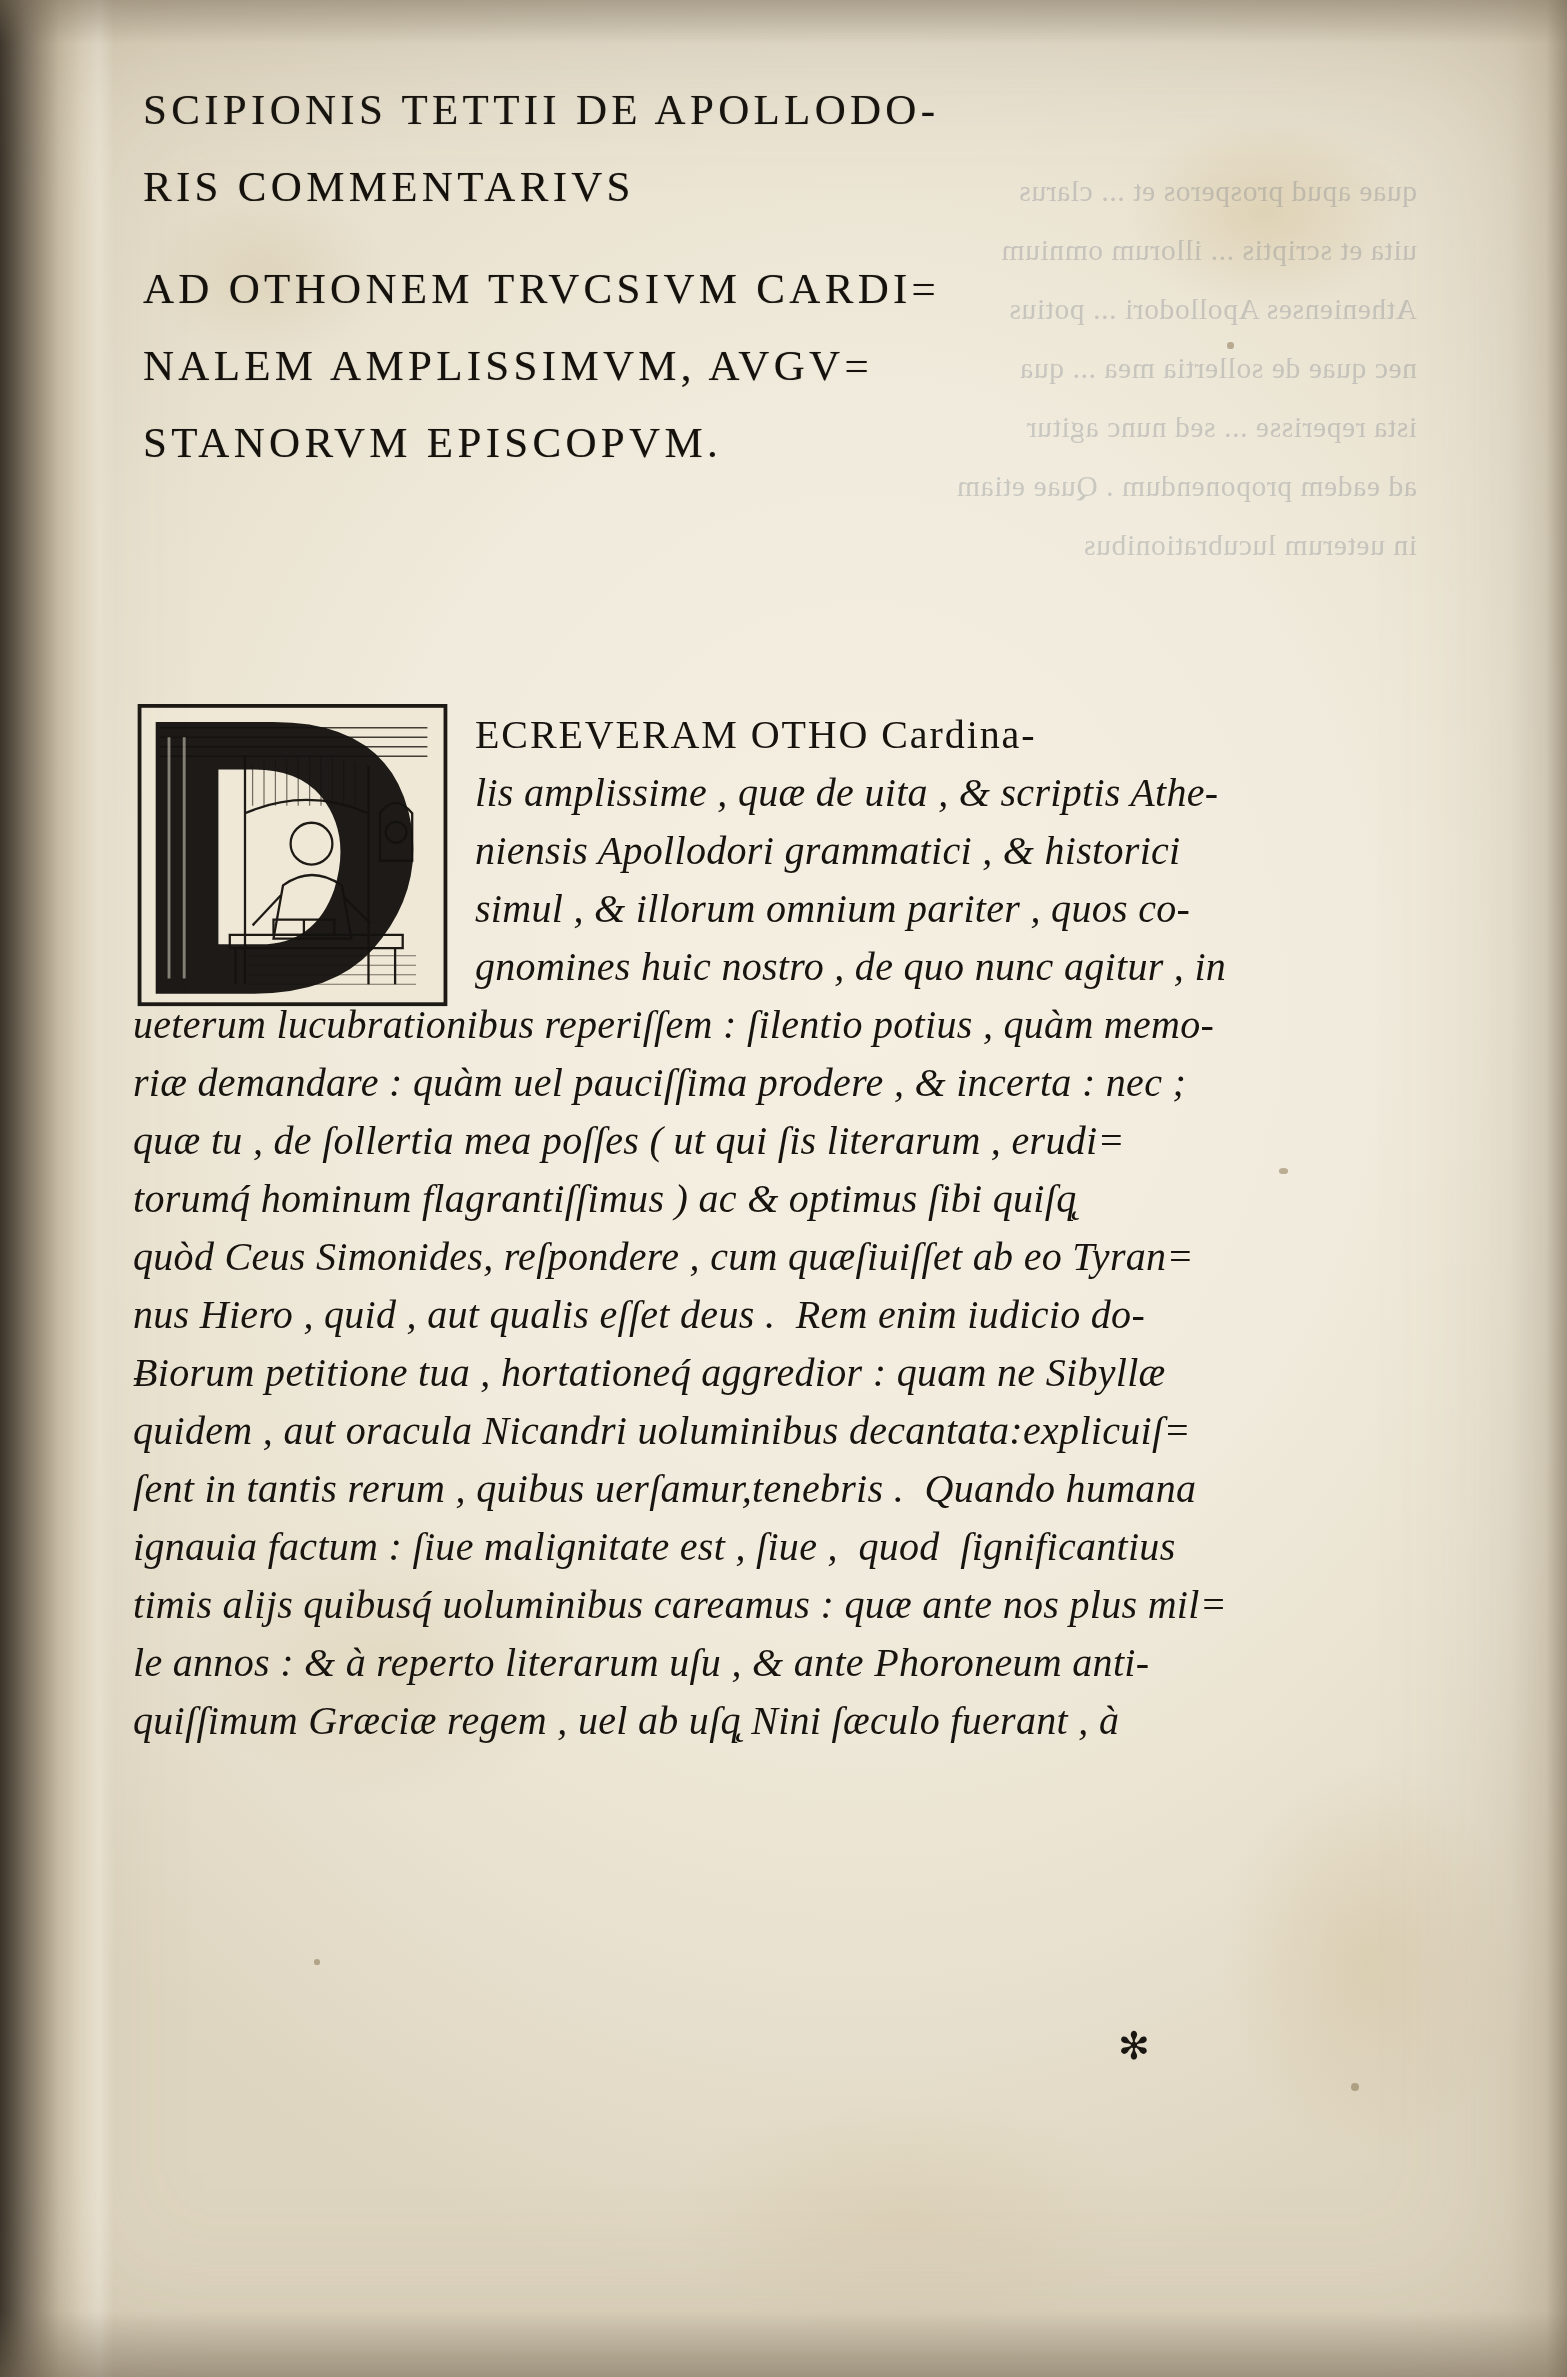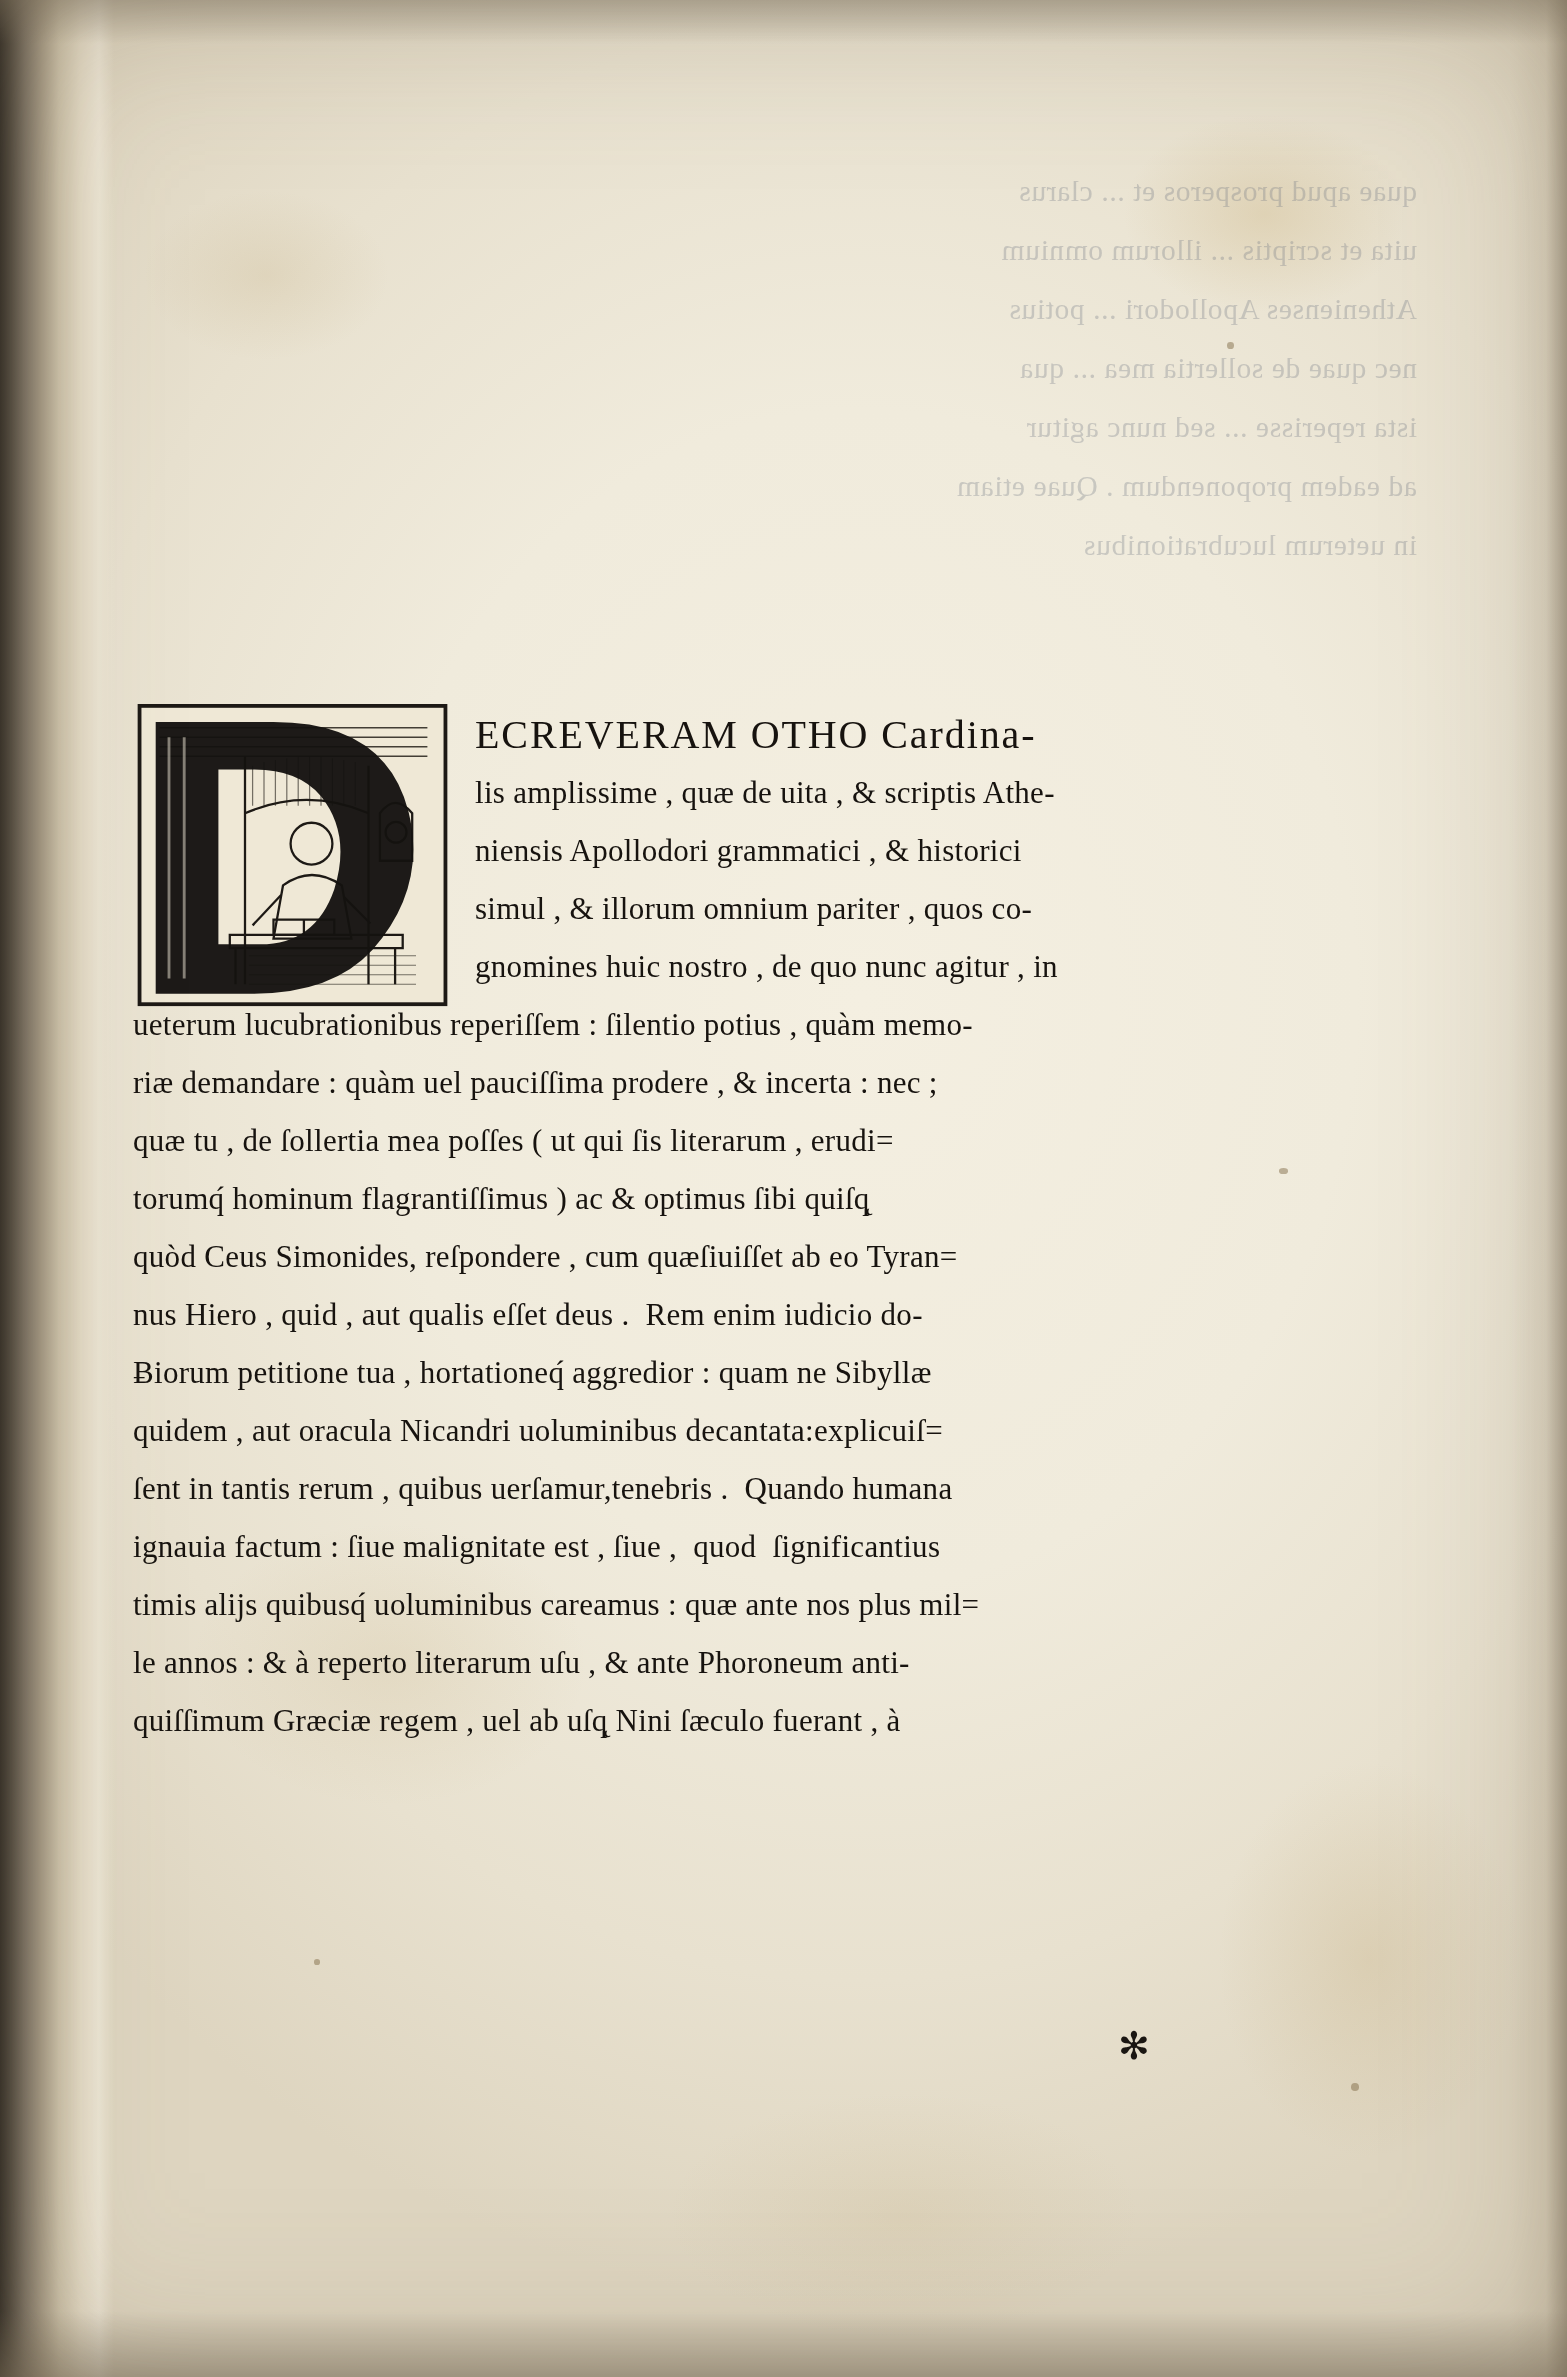--- a/index.html
+++ b/index.html
@@ -119,21 +119,22 @@
     left: 133px; top: 706px;
     width: 1294px;
     color: #171310;
   }
   .first-para-lines {
     margin-left: 342px;
     width: 951px;
   }
   .ln {
     font-family: "Liberation Serif", serif;
-    font-size: 31px;
+    font-style: italic;
+    font-size: 40px;
     line-height: 58px;
     letter-spacing: 0.3px;
     color: #17130f;
     white-space: pre;
   }
   .ln.first {
     font-style: normal;
     font-size: 40px;
     letter-spacing: 1.9px;
   }
@@ -173,20 +174,27 @@
   <div class="bleed">quae apud prosperos et ... clarus
 uita et scriptis ... illorum omnium
 Athenienses Apollodori ... potius
 nec quae de sollertia mea ... qua
 ista reperisse ... sed nunc agitur
 ad eadem proponendum . Quae etiam
 in ueterum lucubrationibus</div>
 
   <div class="content">
 
+    <div class="title-block">
+      <div class="title-line tl1">SCIPIONIS TETTII DE APOLLODO‐</div>
+      <div class="title-line tl2">RIS COMMENTARIVS</div>
+      <div class="title-line tl3">AD OTHONEM TRVCSIVM CARDI=</div>
+      <div class="title-line tl4">NALEM AMPLISSIMVM, AVGV=</div>
+      <div class="title-line tl5">STANORVM EPISCOPVM.</div>
+    </div>
 
     <div class="dropcap">
       <svg width="323" height="314" viewBox="0 0 340 330" xmlns="http://www.w3.org/2000/svg">
 
         <rect x="8" y="6" width="324" height="316" fill="#efe8d6"></rect>
 
         <g stroke="#24201a" stroke-width="1.6" opacity=".85">
           <path d="M30 30 H312 M30 40 H312 M30 50 H312 M30 60 H312"></path>
         </g>
 

